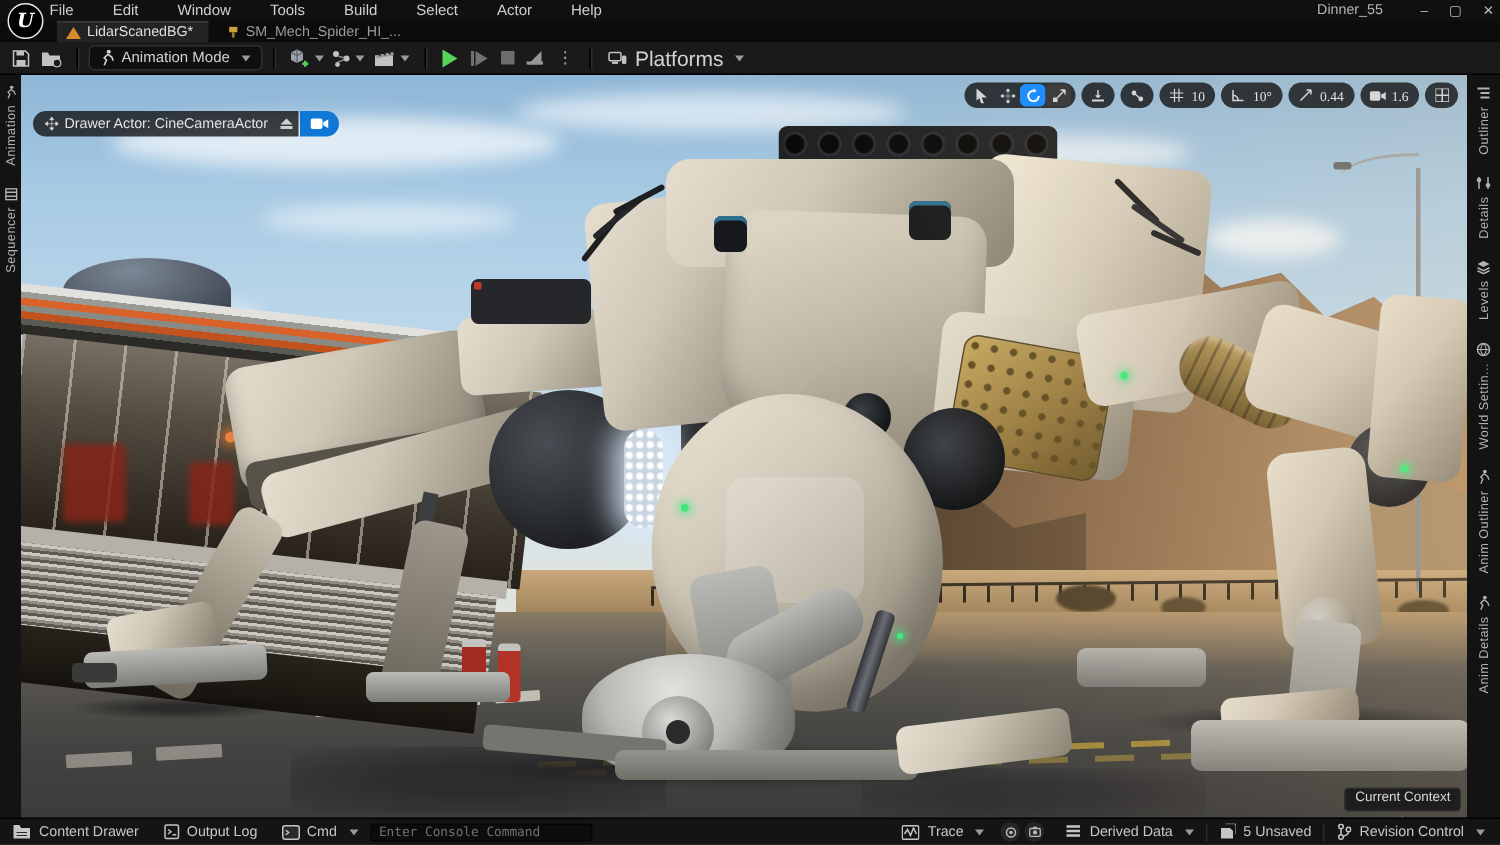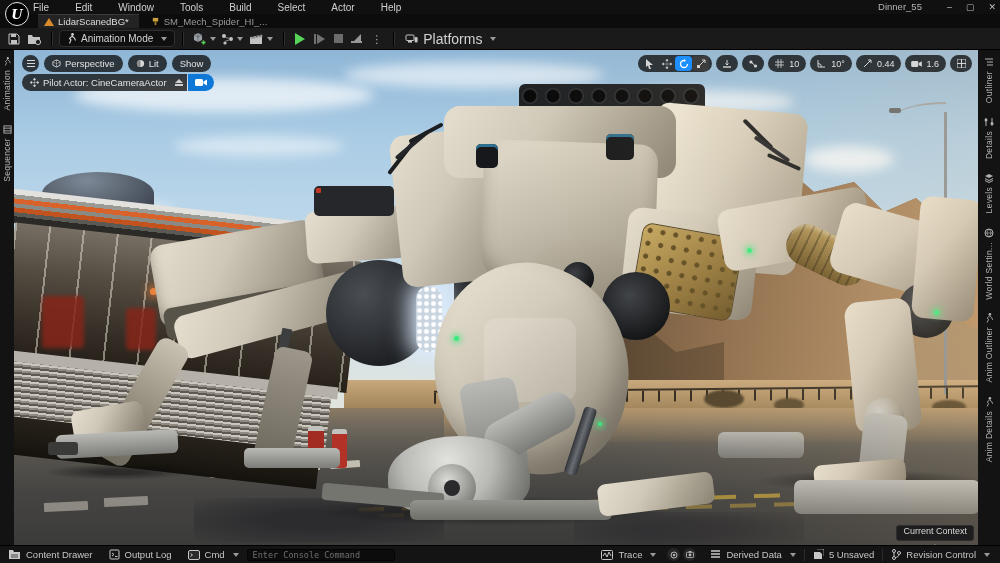--- a/index.html
+++ b/index.html
@@ -118,21 +118,21 @@
   .pill { display:flex; align-items:center; gap:4px; background:rgba(16,16,16,.78); border-radius:9px; height:17px;
           padding:0 8px; color:#e2e2e2; font-size:9.5px; }
   .pill-row { display:flex; gap:5px; align-items:center; }
   .hamb { width:17px; height:17px; border-radius:50%; background:rgba(16,16,16,.78); display:flex; flex-direction:column;
           justify-content:center; align-items:center; gap:2px; }
   .hamb i { display:block; width:8px; height:1.2px; background:#d8d8d8; }
   .pilot-cam { display:flex; align-items:center; background:#0f78d7; border-radius:0 9px 9px 0; height:17px; padding:0 7px; margin-left:-4px; }
   .eject { display:flex; flex-direction:column; align-items:center; gap:1px; margin-left:4px; }
   .eject .tri { width:0;height:0;border-left:4px solid transparent;border-right:4px solid transparent;border-bottom:4px solid #cfcfcf; }
   .eject .bar { width:8px; height:1.5px; background:#cfcfcf; }
-  .vr-toolbar { right:6px; top:5px; display:flex; gap:4px; align-items:center; }
+  .vr-toolbar { right:6px; top:5px; display:flex; gap:4px; align-items:center;font-family:Liberation Serif, serif; }
   .vr-group { display:flex; align-items:center; background:rgba(16,16,16,.78); border-radius:9px; height:17px; padding:0 3px; }
   .vr-group .ic { width:17px; height:15px; display:flex; align-items:center; justify-content:center; border-radius:4px; color:#d5d5d5; }
   .ic.sel { background:#1f8fff; color:#fff; }
   .ic.hov { background:#3d3d3d; }
   .vr-val { font-size:9px; color:#e0e0e0; padding:0 4px 0 1px; }
   .cc-pill { right:4px; bottom:4px; display:flex; align-items:center; gap:4px; background:#1d1d1d; border:1px solid #2e2e2e;
              border-radius:3px; height:16px; padding:0 6px; font-size:9px; color:#d8d8d8;flex-direction:column; }
   .up-caret { width:0;height:0;border-left:3.5px solid transparent;border-right:3.5px solid transparent;border-bottom:4px solid #9a9a9a; }
 </style>
 </head>
@@ -447,50 +447,26 @@
       <div class="cream" style="left:584px;top:428px;width:116px;height:32px;border-radius:8px;transform:rotate(-7deg)"></div>
 
       <div class="ledgreen" style="left:440px;top:286px"></div>
       <div class="ledgreen" style="left:733px;top:198px"></div>
       <div class="ledgreen" style="left:584px;top:372px;width:4px;height:4px"></div>
       <div class="ledgreen" style="left:920px;top:260px"></div>
 
       <div class="warmlight"></div>
     </div>
 
-    <div class="ov pill-row" style="left:8px;top:5px">
-      <div class="hamb">
-          <i></i>
-          <i></i>
-          <i></i>
-        </div>
-      <div class="pill">
-        <svg width="9" height="9" viewBox="0 0 10 10">
-            <path d="M1 3 5 1l4 2v4L5 9 1 7z" fill="none" stroke="#d8d8d8"></path>
-            <path d="M5 1v8M1 3l4 2 4-2" stroke="#d8d8d8" stroke-width=".6"></path>
-          </svg>
-        <span>Perspective</span>
-      </div>
-      <div class="pill">
-        <svg width="9" height="9" viewBox="0 0 10 10">
-            <circle cx="5" cy="5" r="4" fill="#d8d8d8"></circle>
-            <path d="M5 1a4 4 0 000 8z" fill="#8a8a8a"></path>
-          </svg>
-        <span>Lit</span>
-      </div>
-      <div class="pill">
-        <span>Show</span>
-      </div>
-    </div>
     <div class="ov pill-row" style="left:8px;top:24px">
       <div class="pill" style="border-radius:9px 0 0 9px;padding-right:4px">
         <svg width="9" height="9" viewBox="0 0 10 10">
             <path d="M5 0v10M0 5h10M5 0 3.5 2h3zM5 10 3.5 8h3zM0 5l2-1.5v3zM10 5 8 3.5v3z" stroke="#d8d8d8" fill="#d8d8d8" stroke-width=".5"></path>
           </svg>
-        <span>Pilot Actor: CineCameraActor</span>
+        <span>Drawer Actor: CineCameraActor</span>
         <span class="eject">
             <i class="tri"></i>
             <i class="bar"></i>
           </span>
       </div>
       <div class="pilot-cam">
         <svg width="12" height="9" viewBox="0 0 12 9">
             <rect x="0" y="1" width="8" height="7" rx="1.5" fill="#fff"></rect>
             <path d="M8.5 3.5 12 1.5v6L8.5 5.5z" fill="#fff"></path>
           </svg>

